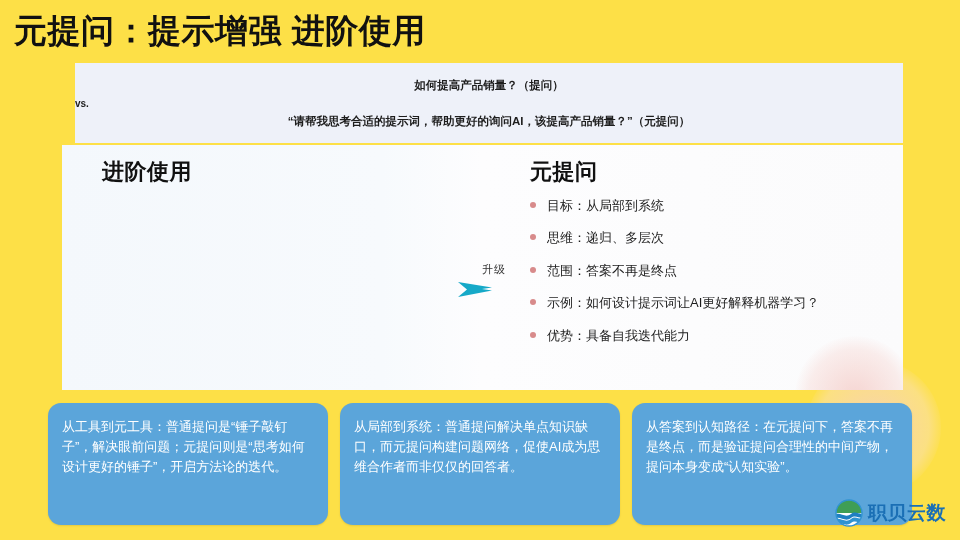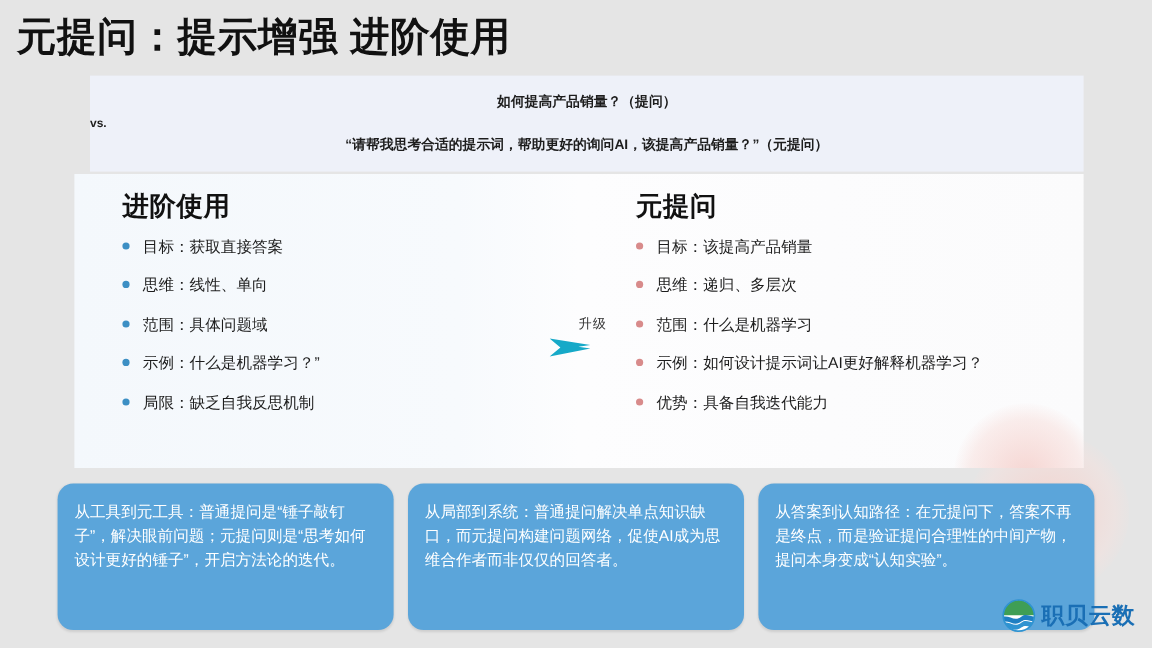--- a/index.html
+++ b/index.html
@@ -11,21 +11,21 @@
     width: 960px;
     height: 540px;
     overflow: hidden;
     font-family: "Liberation Sans", "DejaVu Sans", sans-serif;
     color: #1a1a1a;
     position: relative;
   }
   #slide {
     position: absolute;
     inset: 0;
-    background: #e5e5e5;
+    background: #fde047;
   }
 
   
   .title {
     position: absolute;
     left: 14px;
     top: 9px;
     font-size: 33px;
     font-weight: bold;
     letter-spacing: 0.5px;
@@ -200,58 +200,36 @@
     <div class="hb-line">“请帮我思考合适的提示词，帮助更好的询问AI，该提高产品销量？”（元提问）</div>
   </div>
 
   <div class="blush-outer"></div>
 
   <div class="content-panel">
     <div class="blush"></div>
 
     <div class="col col-left">
       <div class="col-heading">进阶使用</div>
-      <ul class="bullet-list">
-        <li class="bullet-item">
-          <span class="bullet-dot" style="background: rgb(60, 143, 196);"></span>
-          <span class="bullet-text">目标：获取直接答案</span>
-        </li>
-        <li class="bullet-item">
-          <span class="bullet-dot" style="background: rgb(60, 143, 196);"></span>
-          <span class="bullet-text">思维：线性、单向</span>
-        </li>
-        <li class="bullet-item">
-          <span class="bullet-dot" style="background: rgb(60, 143, 196);"></span>
-          <span class="bullet-text">范围：具体问题域</span>
-        </li>
-        <li class="bullet-item">
-          <span class="bullet-dot" style="background: rgb(60, 143, 196);"></span>
-          <span class="bullet-text">示例：什么是机器学习？”</span>
-        </li>
-        <li class="bullet-item">
-          <span class="bullet-dot" style="background: rgb(60, 143, 196);"></span>
-          <span class="bullet-text">局限：缺乏自我反思机制</span>
-        </li>
-      </ul>
     </div>
 
     <div class="col col-right">
       <div class="col-heading">元提问</div>
       <ul class="bullet-list">
         <li class="bullet-item">
           <span class="bullet-dot" style="background: rgb(216, 139, 139);"></span>
-          <span class="bullet-text">目标：该提高产品销量</span>
+          <span class="bullet-text">目标：从局部到系统</span>
         </li>
         <li class="bullet-item">
           <span class="bullet-dot" style="background: rgb(216, 139, 139);"></span>
           <span class="bullet-text">思维：递归、多层次</span>
         </li>
         <li class="bullet-item">
           <span class="bullet-dot" style="background: rgb(216, 139, 139);"></span>
-          <span class="bullet-text">范围：什么是机器学习</span>
+          <span class="bullet-text">范围：答案不再是终点</span>
         </li>
         <li class="bullet-item">
           <span class="bullet-dot" style="background: rgb(216, 139, 139);"></span>
           <span class="bullet-text">示例：如何设计提示词让AI更好解释机器学习？</span>
         </li>
         <li class="bullet-item">
           <span class="bullet-dot" style="background: rgb(216, 139, 139);"></span>
           <span class="bullet-text">优势：具备自我迭代能力</span>
         </li>
       </ul>

